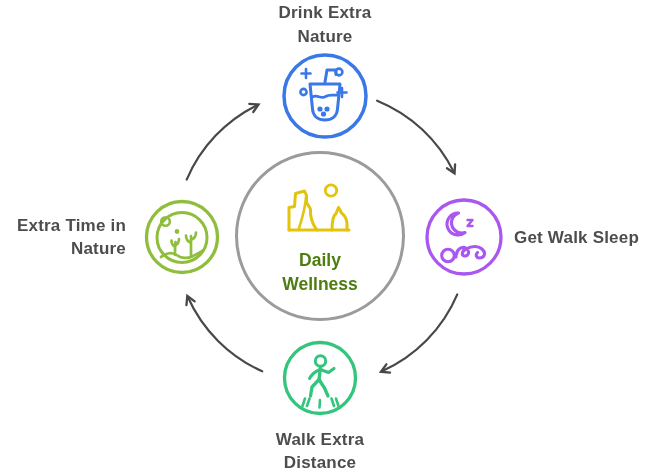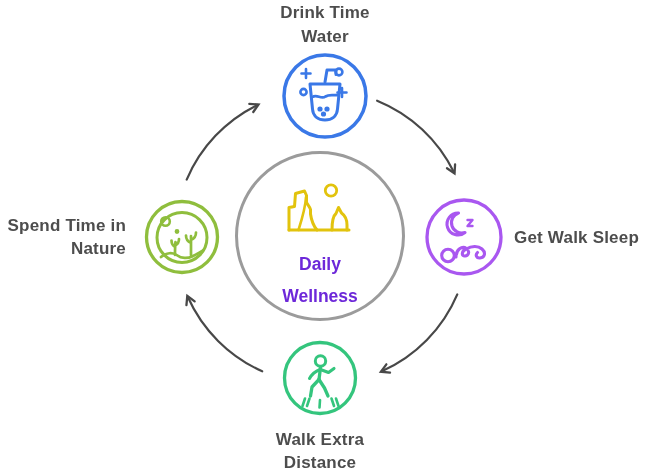--- a/index.html
+++ b/index.html
@@ -18,21 +18,21 @@
   .label.right{left:514px;top:226px;white-space:nowrap;}
   .label.bottom{left:250px;top:428px;width:140px;text-align:center;}
   .label.left{left:0px;top:214px;width:126px;text-align:right;}
   .center-circle{
     position:absolute;left:235px;top:151px;width:170px;height:170px;
     border:3px solid #9b9b9b;border-radius:50%;box-sizing:border-box;
   }
   .center-icon{position:absolute;left:50%;margin-left:-33px;top:26px;}
   .center-label{
     position:absolute;left:0;right:0;top:94px;display:flex;justify-content:center;
-    text-align:center;font-size:17.5px;line-height:32px;font-weight:700;color:#6d28d9;
+    text-align:center;font-size:17.5px;line-height:24px;font-weight:700;color:#4d7c0f;
   }
   .center-label span{width:100px;}
 </style>
 </head>
 <body>
 
 <div class="stage">
 
   <svg class="arrows" width="649" height="471" viewBox="0 0 649 471">
     <defs>
@@ -117,18 +117,18 @@
         <circle cx="40" cy="40.5" r="25" stroke-width="3"></circle>
         <circle cx="23.5" cy="24.5" r="4.3" stroke-width="2.6"></circle>
         <circle cx="35" cy="34.5" r="1.2" stroke-width="2.4"></circle>
         <path d="M33,58 C33,53.5 33,49 33.5,45 M33.2,50 C30.5,48.5 29.5,46 29.5,43.5 M33.2,48.5 C36,47 37,44.5 37,42" stroke-width="2.7"></path>
         <path d="M49,58 C49,52 49,45.5 49,39 M49,46 C45.5,44.5 44,41.5 44,38.5 M49,43 C52.5,41.5 54,38.5 54,35.5" stroke-width="2.7"></path>
         <path d="M19,60 C24,55.5 31,55 35.5,58.5 C39,61.5 46,61.5 50,59.5 C54,57.5 58,55.5 61.5,53" stroke-width="2.7"></path>
       </g>
     </svg>
   </div>
 
-  <div class="label top">Drink Time Water</div>
+  <div class="label top">Drink Extra Nature</div>
   <div class="label right">Get Walk Sleep</div>
   <div class="label bottom">Walk Extra Distance</div>
-  <div class="label left">Spend Time in Nature</div>
+  <div class="label left">Extra Time in Nature</div>
 
 </div>
 
 </body></html>

